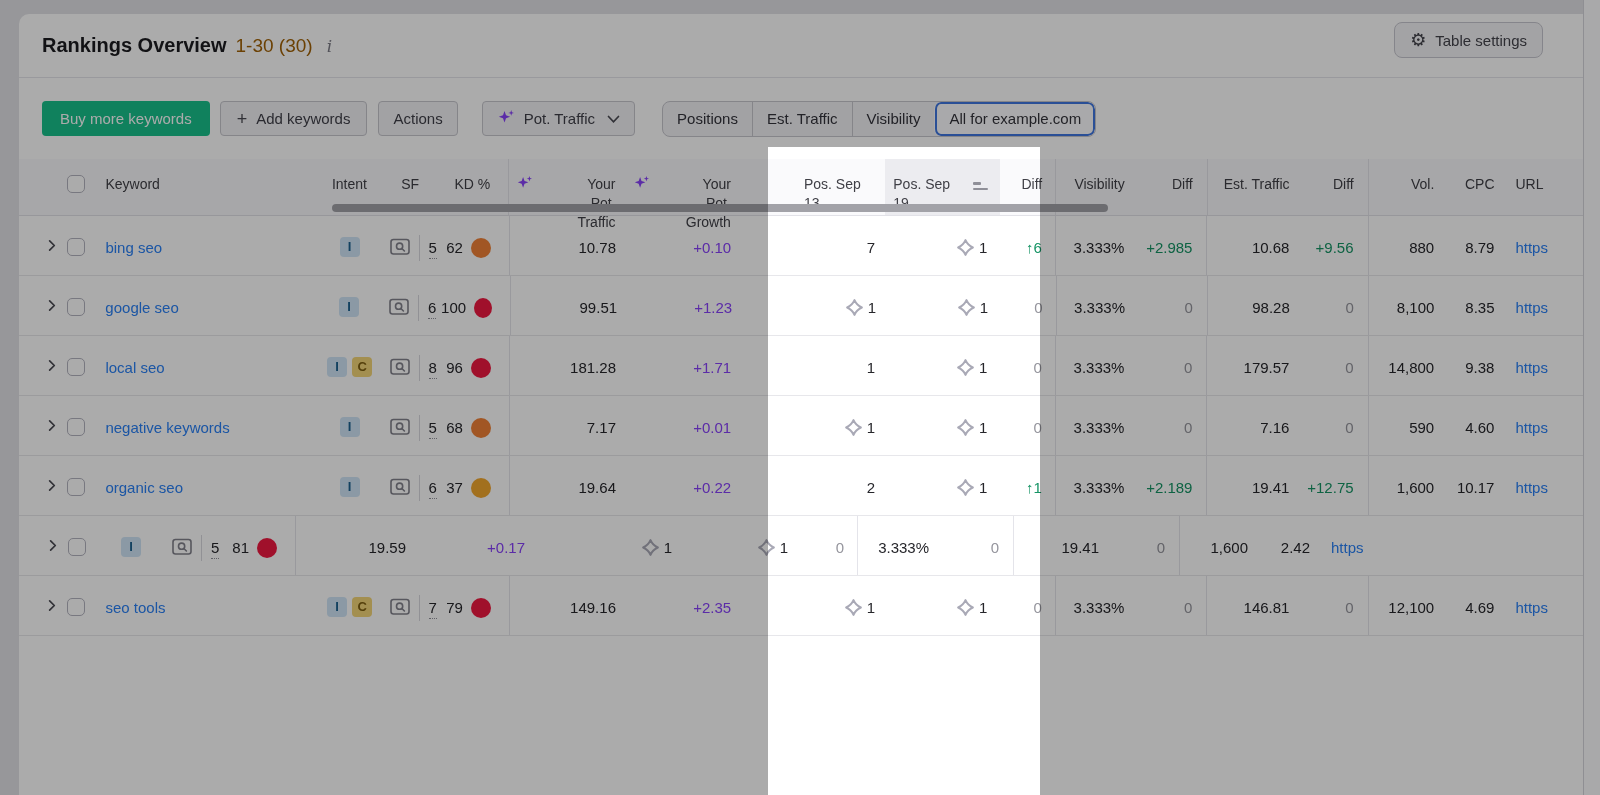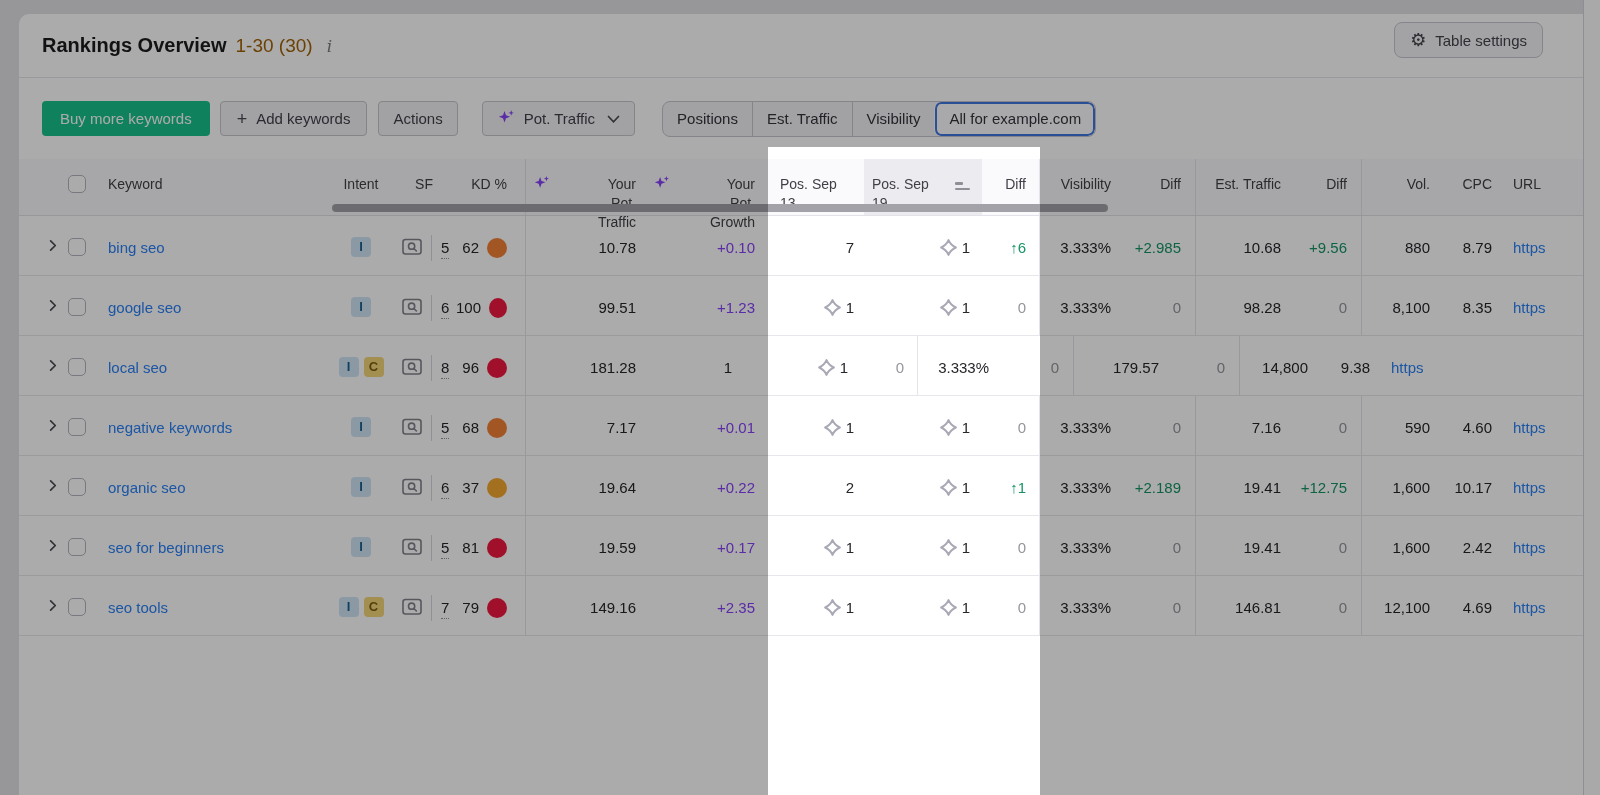--- a/index.html
+++ b/index.html
@@ -54,21 +54,21 @@
   .cell { display:flex; align-items:flex-start; }
 
   .c-exp{width:49px; justify-content:flex-end; padding-right:8px;}
   .c-check{width:32px;}
   .c-kw{width:230px; padding-left:8px;}
   .c-int{width:62px; justify-content:center; gap:5px;text-align:center;}
   .c-sf{width:64px; padding-left:10px;}
   .c-kd{width:70px; justify-content:flex-end; padding-right:18px; border-right:1px solid #e4e4ea;}
   .c-pt{width:120px; justify-content:flex-end; padding-right:10px;}
   .c-pg{width:122px; justify-content:flex-end; padding-right:13px;}
-  .c-p13{width:96px; justify-content:flex-end; padding-right:10px;}
+  .c-p13{width:96px; justify-content:flex-end; padding-right:10px;margin-left:48px;}
   .c-p19{width:118px; justify-content:flex-end; padding-right:12px;}
   .c-d1{width:58px; justify-content:flex-end; padding-right:13px; border-right:1px solid #e4e4ea;}
   .c-vis{width:84px; justify-content:flex-end; padding-right:13px;}
   .c-d2{width:72px; justify-content:flex-end; padding-right:14px; border-right:1px solid #e4e4ea;}
   .c-est{width:97px; justify-content:flex-end; padding-right:12px;}
   .c-d3{width:69px; justify-content:flex-end; padding-right:14px; border-right:1px solid #e4e4ea;}
   .c-vol{width:80px; justify-content:flex-end; padding-right:12px;}
   .c-cpc{width:60px; justify-content:flex-end; padding-right:10px;text-align:center;}
   .c-url{width:81px; padding-left:11px;}
 
@@ -371,20 +371,23 @@
               <span class="sf-num">8</span>
             </span>
           </div>
           <div class="cell c-kd">
             <span>96</span>
             <span class="dot dot-red"></span>
           </div>
           <div class="cell c-pt">
             <span>181.28</span>
           </div>
+          <div class="cell c-pg">
+            <span class="purple">+1.71</span>
+          </div>
           <div class="cell c-p13">
             <span>1</span>
           </div>
           <div class="cell c-p19">
             <span class="feat-ico"><svg width="17" height="17" viewBox="0 0 16 16">
                 <path d="M8 1.1 C9.3 4.1 11.9 6.7 14.9 8 C11.9 9.3 9.3 11.9 8 14.9 C6.7 11.9 4.1 9.3 1.1 8 C4.1 6.7 6.7 4.1 8 1.1 Z" fill="#ffffff" stroke="#a9a9b6" stroke-width="1.9" stroke-linejoin="round"></path>
               </svg></span>
             <span>1</span>
           </div>
           <div class="cell c-d1">
@@ -557,23 +560,20 @@
         </div>
         <div class="row">
           <div class="cell c-exp">
             <svg width="15" height="15" viewBox="0 0 16 16">
               <path d="M6 3 L11 8 L6 13" fill="none" stroke="#4a4a52" stroke-width="1.8" stroke-linecap="round" stroke-linejoin="round"></path>
             </svg>
           </div>
           <div class="cell c-check">
             <span class="checkbox"></span>
           </div>
-          <div class="cell c-kw">
-            <a class="kw-link">seo for beginners</a>
-          </div>
           <div class="cell c-int">
             <span class="badge badge-i">I</span>
           </div>
           <div class="cell c-sf">
             <span class="sf-wrap">
               <span><svg width="21" height="18" viewBox="0 0 21 18">
                   <rect x="1" y="1.5" width="18" height="14.5" rx="2.5" fill="none" stroke="#82828c" stroke-width="1.6"></rect>
                   <circle cx="9.6" cy="8.2" r="3.1" fill="none" stroke="#82828c" stroke-width="1.6"></circle>
                   <path d="M11.9 10.5 L14.4 13" stroke="#82828c" stroke-width="1.6" stroke-linecap="round"></path>
                 </svg></span>

